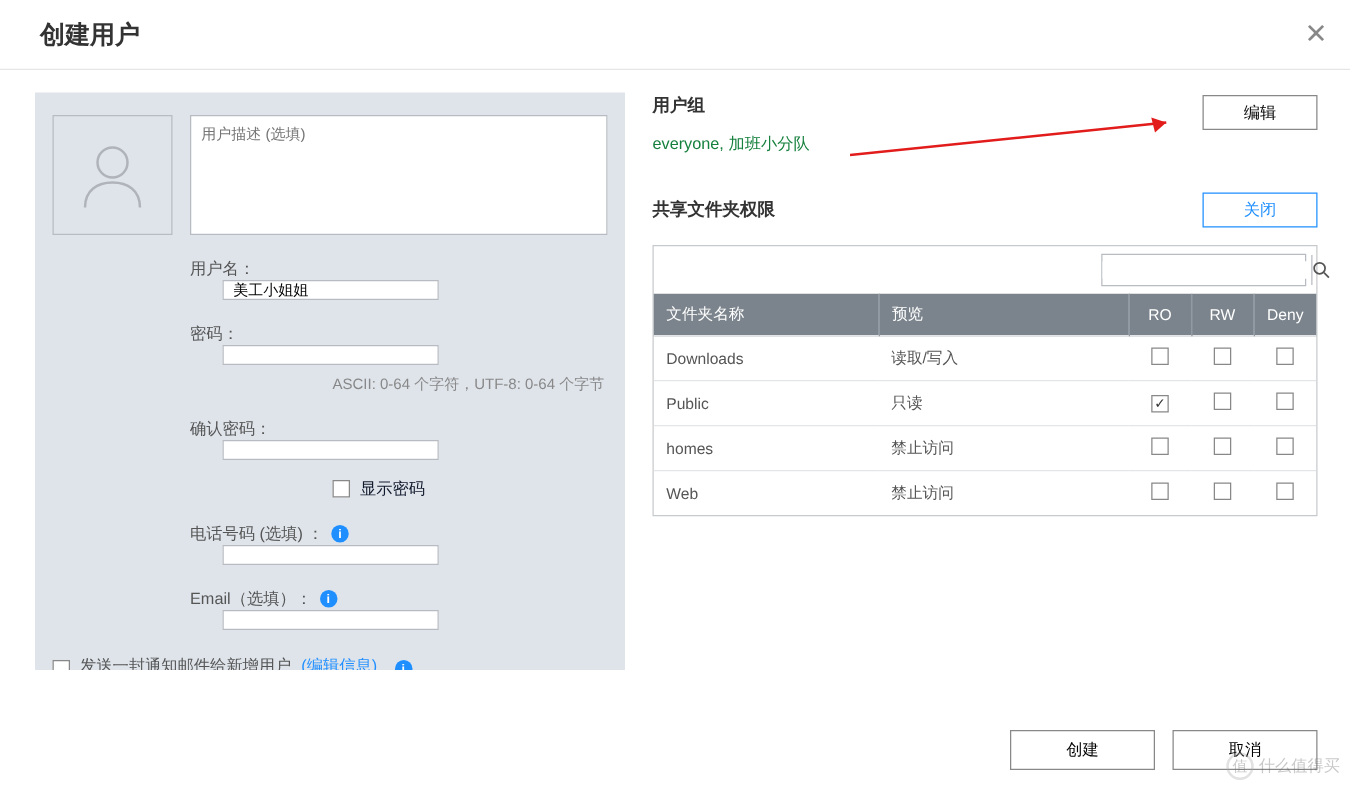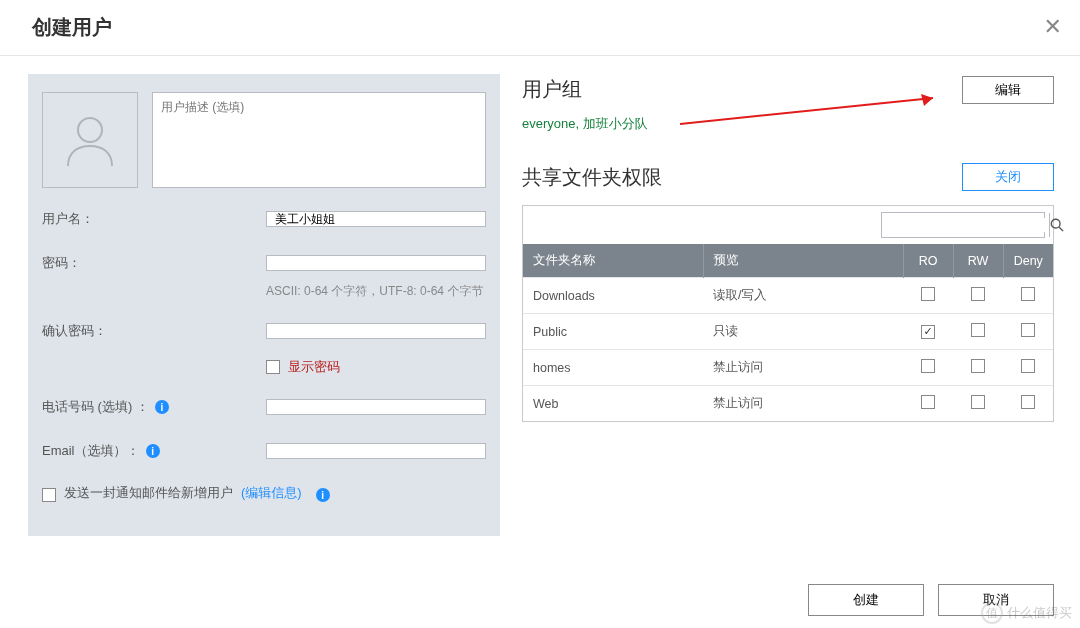--- a/index.html
+++ b/index.html
@@ -70,20 +70,21 @@
     padding: 6px 8px;
     font-size: 12px;
     resize: none;
     font-family: inherit;
   }
   .form-row {
     display: flex;
     align-items: center;
     margin-top: 18px;
     min-height: 26px;
+    flex-direction: column;
   }
   .form-label {
     width: 224px;
     color: #555;
     font-size: 13px;
   }
   .form-input {
     flex: 1;
     height: 16px;
     border: 1px solid #b8bcc2;
@@ -114,21 +115,21 @@
     font-size: 12px;
     color: #777;
     margin-left: 14px;
   }
   .chk-row {
     margin-left: 224px;
     margin-top: 14px;
     display: flex;
     align-items: center;
     gap: 8px;
-    color: #b91c1c;
+    color: #0f172a;
     font-size: 13px;
   }
   .chk {
     width: 14px;
     height: 14px;
     border: 1px solid #888;
     display: inline-flex;
     align-items: center;
     justify-content: center;
     background: #fff;
@@ -155,22 +156,22 @@
     margin-top: 20px;
     display: flex;
     align-items: flex-end;
     gap: 8px;
     font-size: 13px;
     color: #555;
   }
   .link-blue { color: #1f8fff; }
   
   .section-title {
-    font-weight: 400;
-    font-size: 20px;
+    font-weight: 700;
+    font-size: 14px;
     margin-bottom: 12px;
   }
   .group-row {
     display: flex;
     justify-content: space-between;
     align-items: flex-start;
     margin-bottom: 14px;
   }
   .groups-text {
     color: #15803d;

